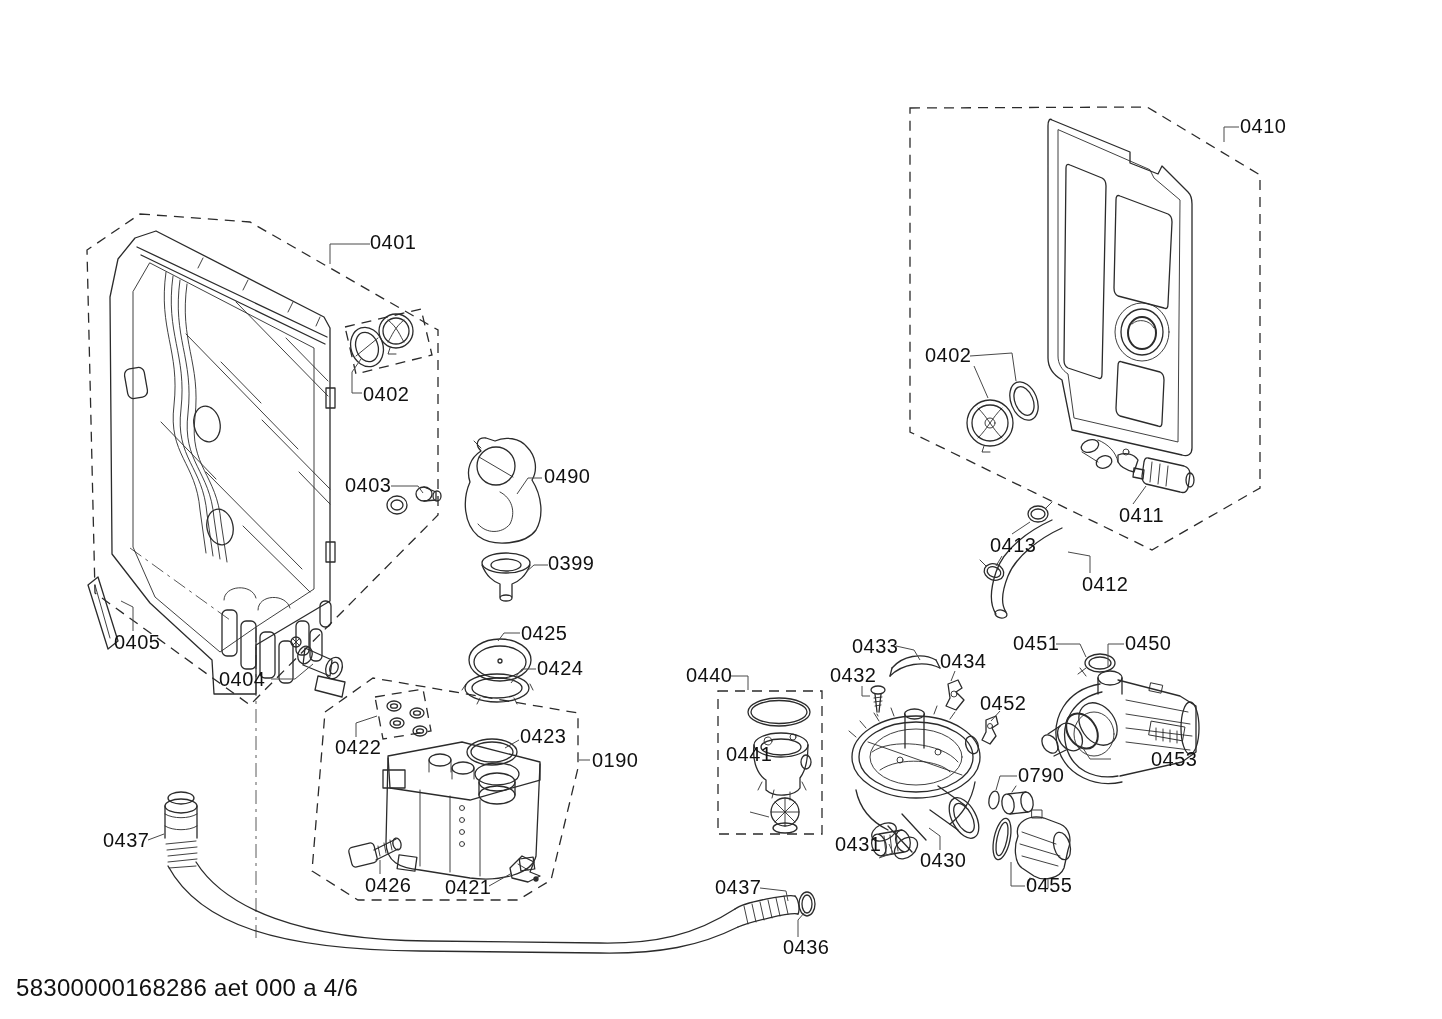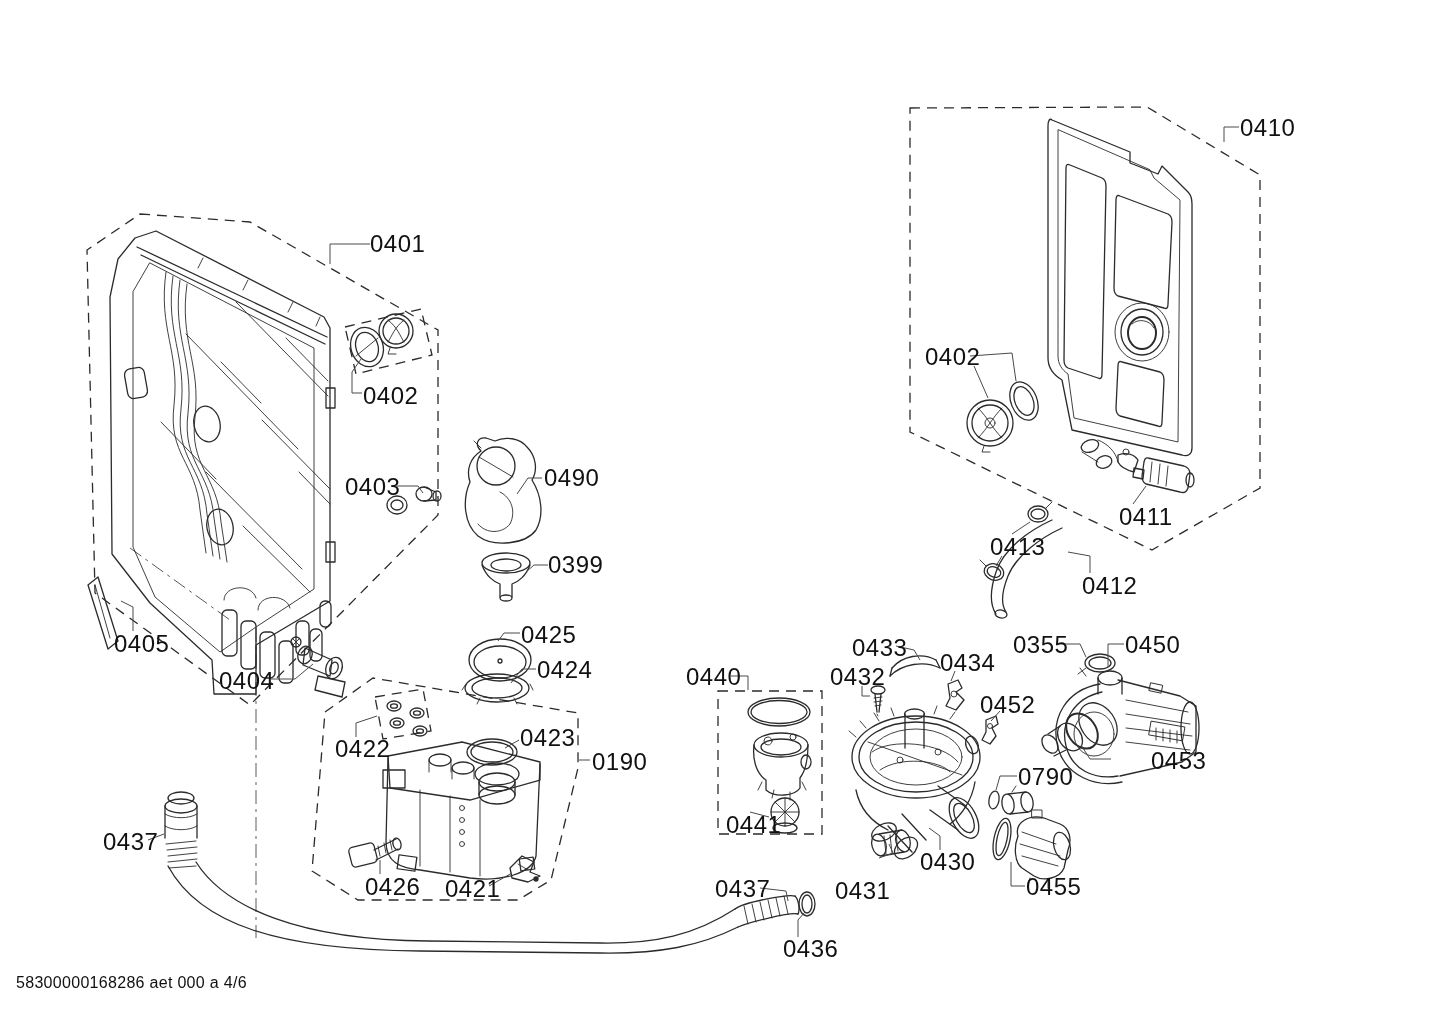--- a/index.html
+++ b/index.html
@@ -6,31 +6,31 @@
   .stage{
     position:relative;
     width:1442px;height:1019px;
     background:#ffffff;
     font-family:"Liberation Sans", sans-serif;
     overflow:hidden;
   }
   .stage svg{position:absolute;left:0;top:0;}
   .pl{
     position:absolute;
-    font-size:24px;
+    font-size:20px;
     line-height:1;
     color:#111;
     letter-spacing:.5px;
     white-space:nowrap;
     user-select:none;
   }
   .footer{
     position:absolute;
     left:16px;top:974px;
-    font-size:16px;
+    font-size:24px;
     color:#111;
     letter-spacing:.3px;
   }
   
   .art{fill:none;stroke:#2b2b2b;stroke-width:1.3;stroke-linecap:round;stroke-linejoin:round;}
   .thin{stroke-width:.9;}
   .bold{stroke-width:2;}
   .dash{fill:none;stroke:#2b2b2b;stroke-width:1.3;stroke-dasharray:10 7;stroke-linejoin:miter;}
   .cline{fill:none;stroke:#5a5a5a;stroke-width:1;stroke-dasharray:14 5 3 5;}
   .lead{fill:none;stroke:#4a4a4a;stroke-width:1;}
@@ -394,32 +394,32 @@
   <div class="pl" style="left:1082px;top:574px">0412</div>
   <div class="pl" style="left:990px;top:535px">0413</div>
   <div class="pl" style="left:592px;top:750px">0190</div>
   <div class="pl" style="left:445px;top:877px">0421</div>
   <div class="pl" style="left:335px;top:737px">0422</div>
   <div class="pl" style="left:520px;top:726px">0423</div>
   <div class="pl" style="left:537px;top:658px">0424</div>
   <div class="pl" style="left:521px;top:623px">0425</div>
   <div class="pl" style="left:365px;top:875px">0426</div>
   <div class="pl" style="left:920px;top:850px">0430</div>
-  <div class="pl" style="left:835px;top:879px">0431</div>
+  <div class="pl" style="left:835px;top:834px">0431</div>
   <div class="pl" style="left:830px;top:665px">0432</div>
   <div class="pl" style="left:852px;top:636px">0433</div>
   <div class="pl" style="left:940px;top:651px">0434</div>
   <div class="pl" style="left:1018px;top:765px">0790</div>
   <div class="pl" style="left:783px;top:937px">0436</div>
   <div class="pl" style="left:103px;top:830px">0437</div>
   <div class="pl" style="left:715px;top:877px">0437</div>
   <div class="pl" style="left:686px;top:665px">0440</div>
-  <div class="pl" style="left:726px;top:813px">0441</div>
+  <div class="pl" style="left:726px;top:744px">0441</div>
   <div class="pl" style="left:1125px;top:633px">0450</div>
-  <div class="pl" style="left:1013px;top:633px">0355</div>
+  <div class="pl" style="left:1013px;top:633px">0451</div>
   <div class="pl" style="left:980px;top:693px">0452</div>
   <div class="pl" style="left:1151px;top:749px">0453</div>
   <div class="pl" style="left:1026px;top:875px">0455</div>
   <div class="pl" style="left:544px;top:466px">0490</div>
   <div class="pl" style="left:548px;top:553px">0399</div>
 
   <div class="footer">58300000168286 aet 000 a 4/6</div>
 </div>
 
 </body></html>

